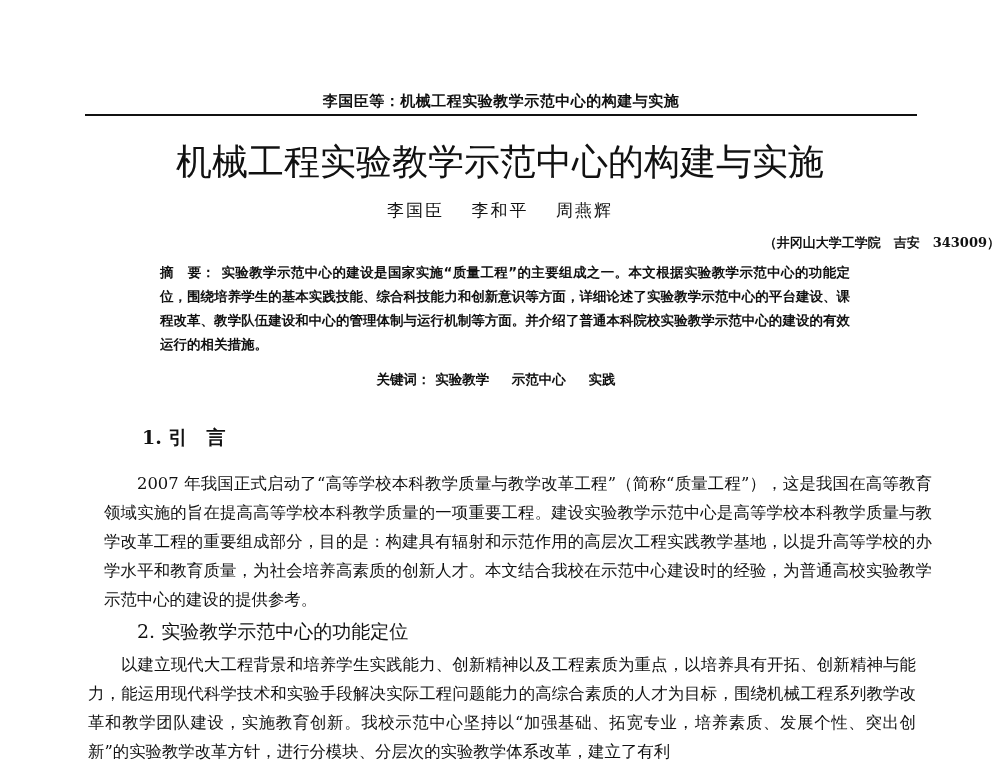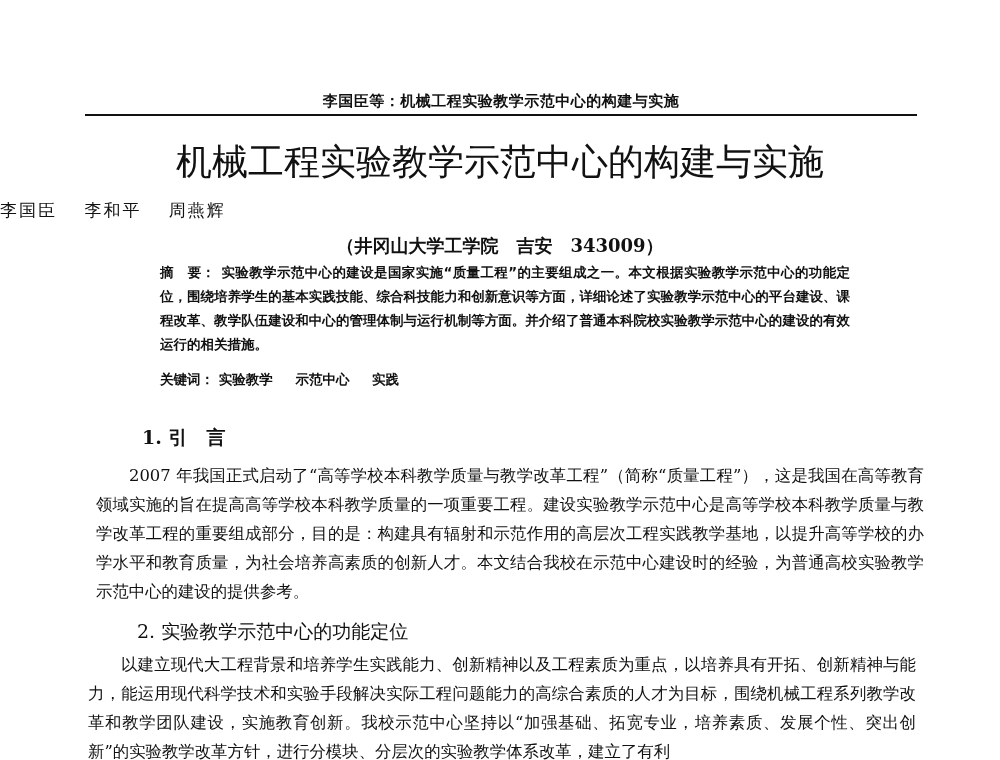--- a/index.html
+++ b/index.html
@@ -1,41 +1,41 @@
 <!DOCTYPE html>
 <html><head>
 <meta charset="utf-8">
 <style>
   html, body { margin: 0; padding: 0; background: #ffffff; }
   body {
     width: 1000px; height: 760px; position: relative; overflow: hidden;
     font-family: "DejaVu Sans", sans-serif; color: #111;
   }
-  .abs { position: absolute; }
+  .abs { position: absolute; text-align: center; }
   .running-head {
     left: 85px; width: 832px; top: 92px; text-align: center;
     font-size: 15px; font-weight: bold; letter-spacing: 0.5px;
   }
   .head-rule {
     left: 85px; width: 832px; top: 114px; height: 0;
     border-top: 2px solid #111;
   }
   .title {
     left: 0; width: 1000px; top: 138px; text-align: center;
     font-size: 36px; font-weight: normal; letter-spacing: 0px;
     font-family: "DejaVu Sans", sans-serif;
   }
   .authors {
-    left: 0; width: 1000px; top: 199px; 
+    left: 0; width: 1000px; top: 199px; text-align: center;
     font-size: 17px; font-family: "DejaVu Serif", serif;
     word-spacing: 20px; letter-spacing: 2px;
   }
   .affil {
-    left: 0; width: 1000px; top: 234px; text-align: center;
-    font-size: 18px; font-weight: bold; font-family: "DejaVu Serif", serif;
+    left: 0; width: 1000px; top: 234px; text-align: right;
+    font-size: 13px; font-weight: bold; font-family: "DejaVu Serif", serif;
   }
   .abstract {
     left: 160px; width: 690px; top: 260px;
     font-size: 13.5px; line-height: 24px; font-weight: bold;
     text-align: justify;
   }
   .abstract .label { font-weight: bold; margin-right: 6px; }
   .keywords {
     left: 160px; width: 690px; top: 366px;
     font-size: 13.5px; line-height: 26px; font-weight: bold;
@@ -76,16 +76,16 @@
 </div>
 
 <div class="abs keywords">
   <span>关键词：</span>
   <span class="kw">实验教学</span>
   <span class="kw">示范中心</span>
   <span class="kw">实践</span>
 </div>
 
 <h2 class="abs section-head sec1" style="margin:12px;font-weight:bold;">1. 引　言</h2>
-<p class="abs para p1" style="margin:8px;">2007 年我国正式启动了“高等学校本科教学质量与教学改革工程”（简称“质量工程”），这是我国在高等教育领域实施的旨在提高高等学校本科教学质量的一项重要工程。建设实验教学示范中心是高等学校本科教学质量与教学改革工程的重要组成部分，目的是：构建具有辐射和示范作用的高层次工程实践教学基地，以提升高等学校的办学水平和教育质量，为社会培养高素质的创新人才。本文结合我校在示范中心建设时的经验，为普通高校实验教学示范中心的建设的提供参考。</p>
+<p class="abs para p1" style="margin:16px;">2007 年我国正式启动了“高等学校本科教学质量与教学改革工程”（简称“质量工程”），这是我国在高等教育领域实施的旨在提高高等学校本科教学质量的一项重要工程。建设实验教学示范中心是高等学校本科教学质量与教学改革工程的重要组成部分，目的是：构建具有辐射和示范作用的高层次工程实践教学基地，以提升高等学校的办学水平和教育质量，为社会培养高素质的创新人才。本文结合我校在示范中心建设时的经验，为普通高校实验教学示范中心的建设的提供参考。</p>
 
 <h2 class="abs section-head sec2" style="margin:7px;font-weight:normal;">2. 实验教学示范中心的功能定位</h2>
 <p class="abs para p2" style="margin:0;">以建立现代大工程背景和培养学生实践能力、创新精神以及工程素质为重点，以培养具有开拓、创新精神与能力，能运用现代科学技术和实验手段解决实际工程问题能力的高综合素质的人才为目标，围绕机械工程系列教学改革和教学团队建设，实施教育创新。我校示范中心坚持以“加强基础、拓宽专业，培养素质、发展个性、突出创新”的实验教学改革方针，进行分模块、分层次的实验教学体系改革，建立了有利</p>
 
 </body></html>

